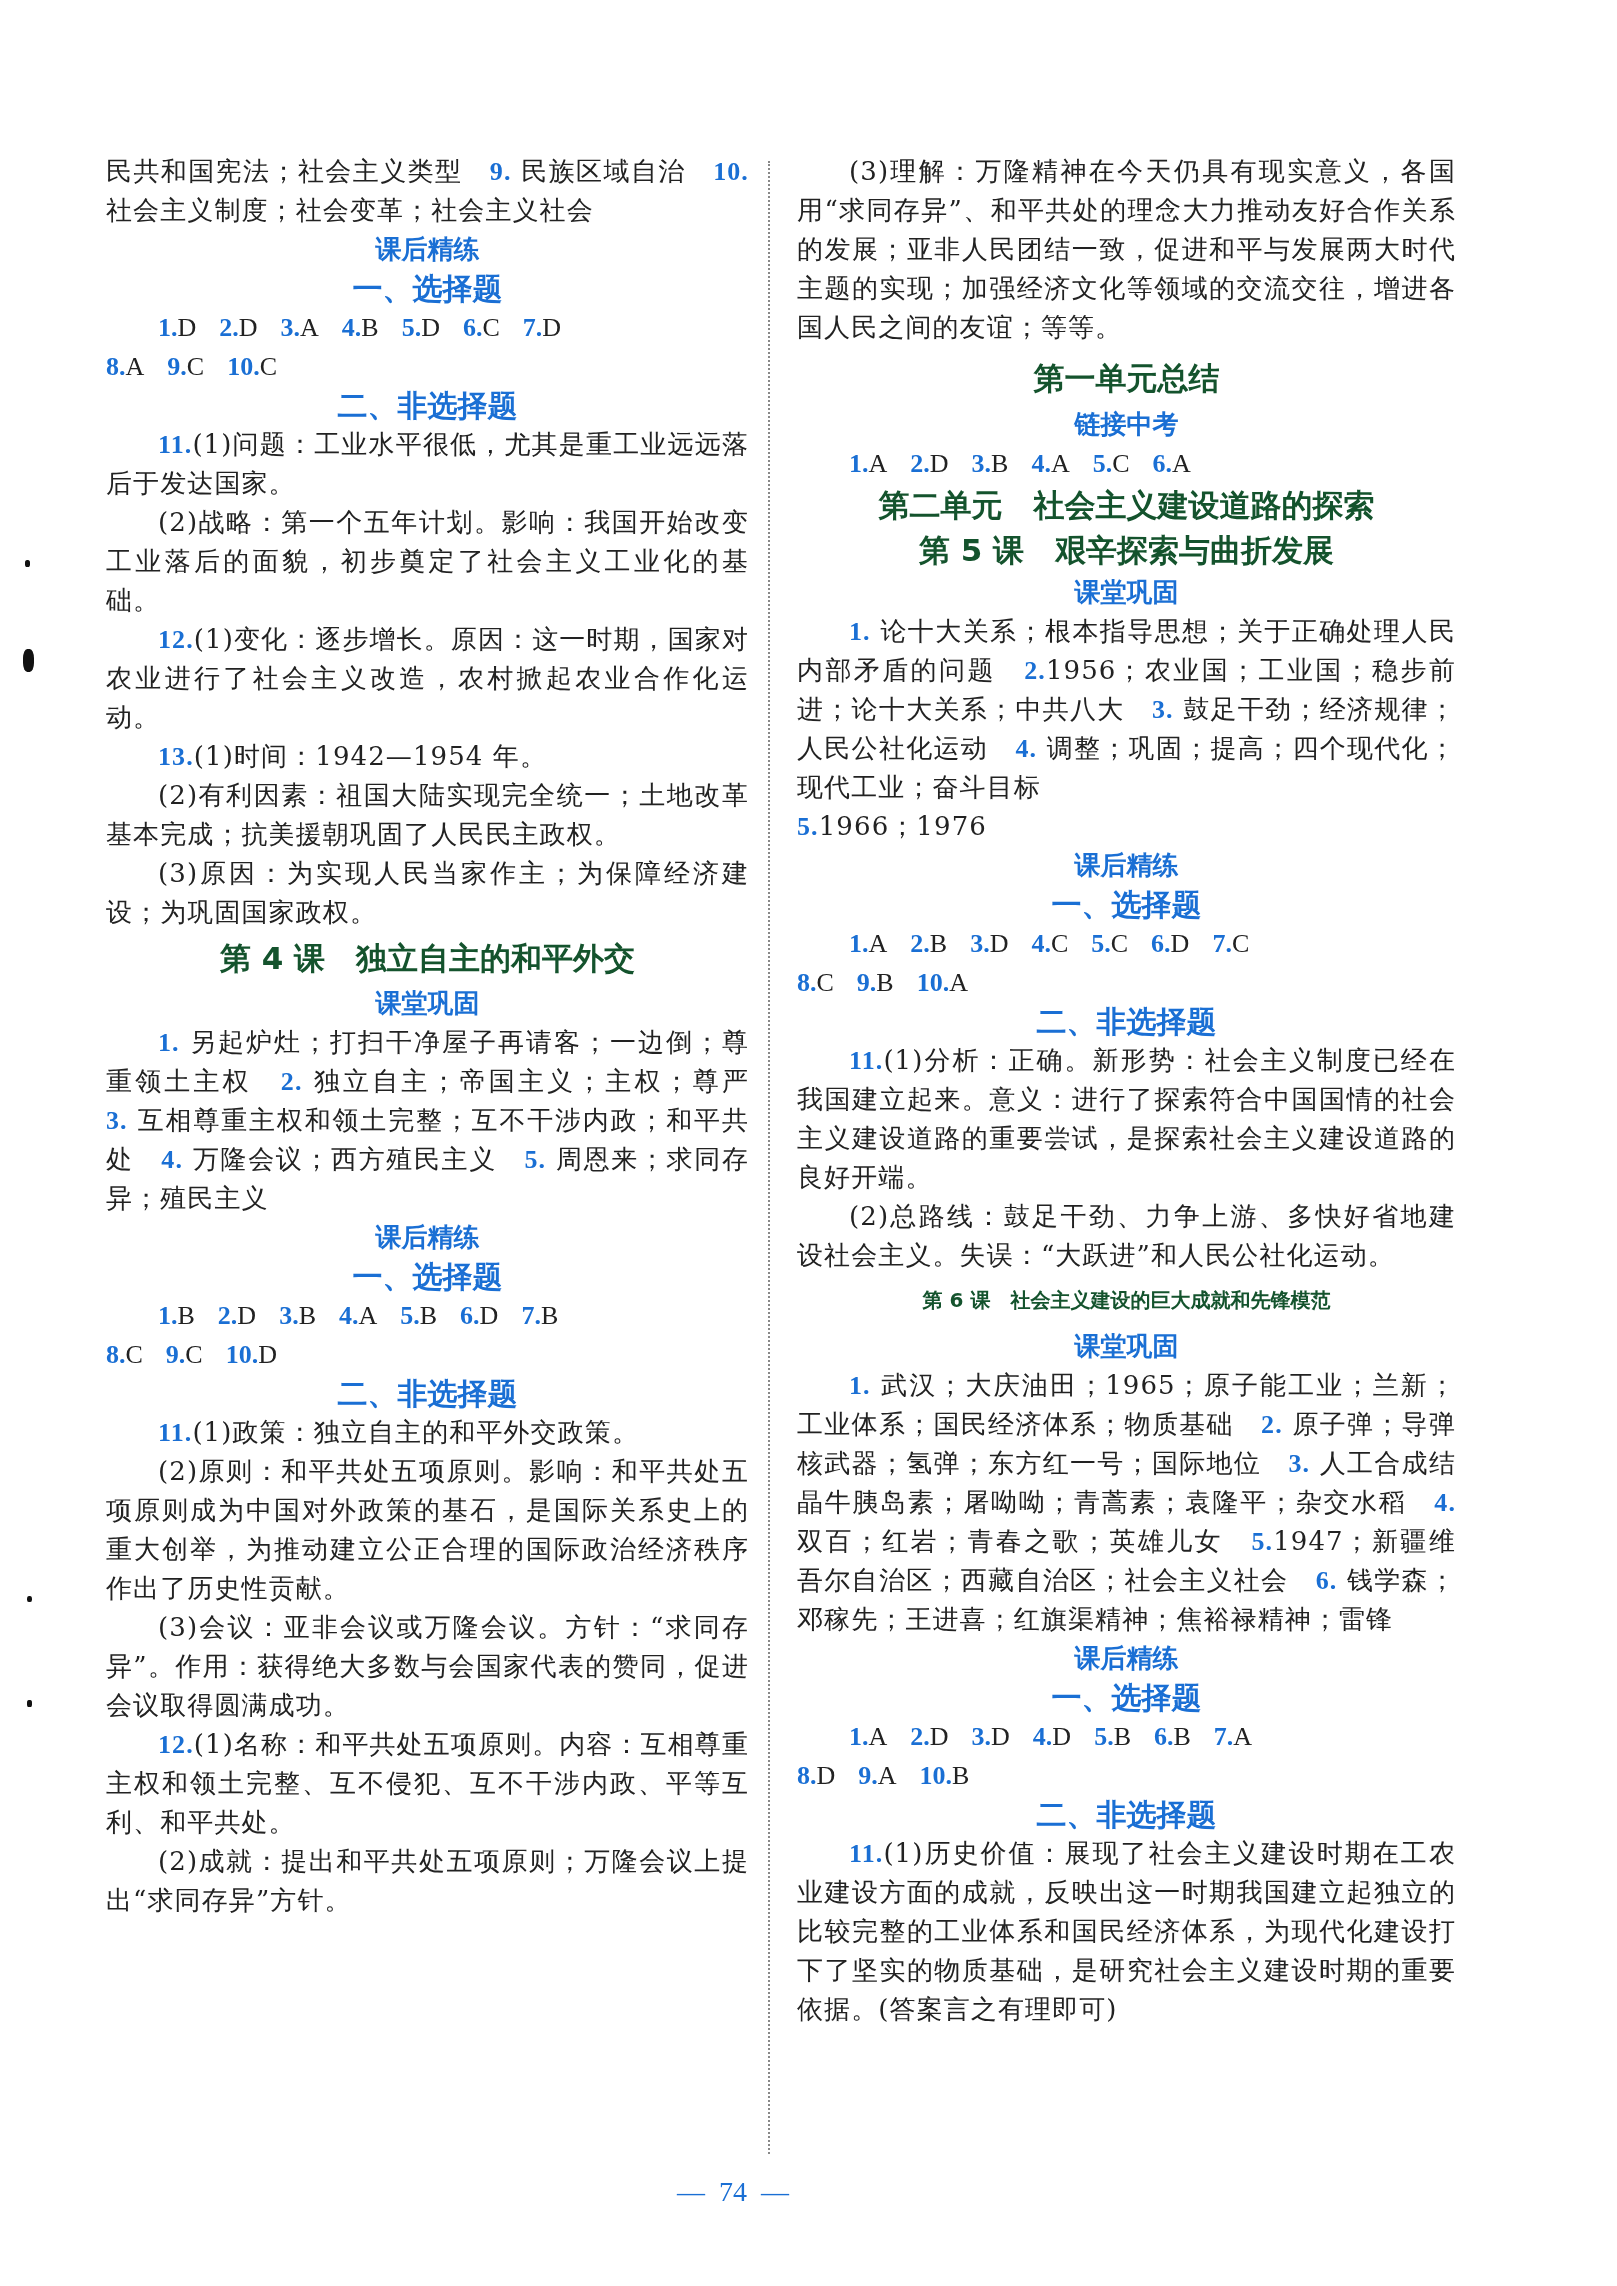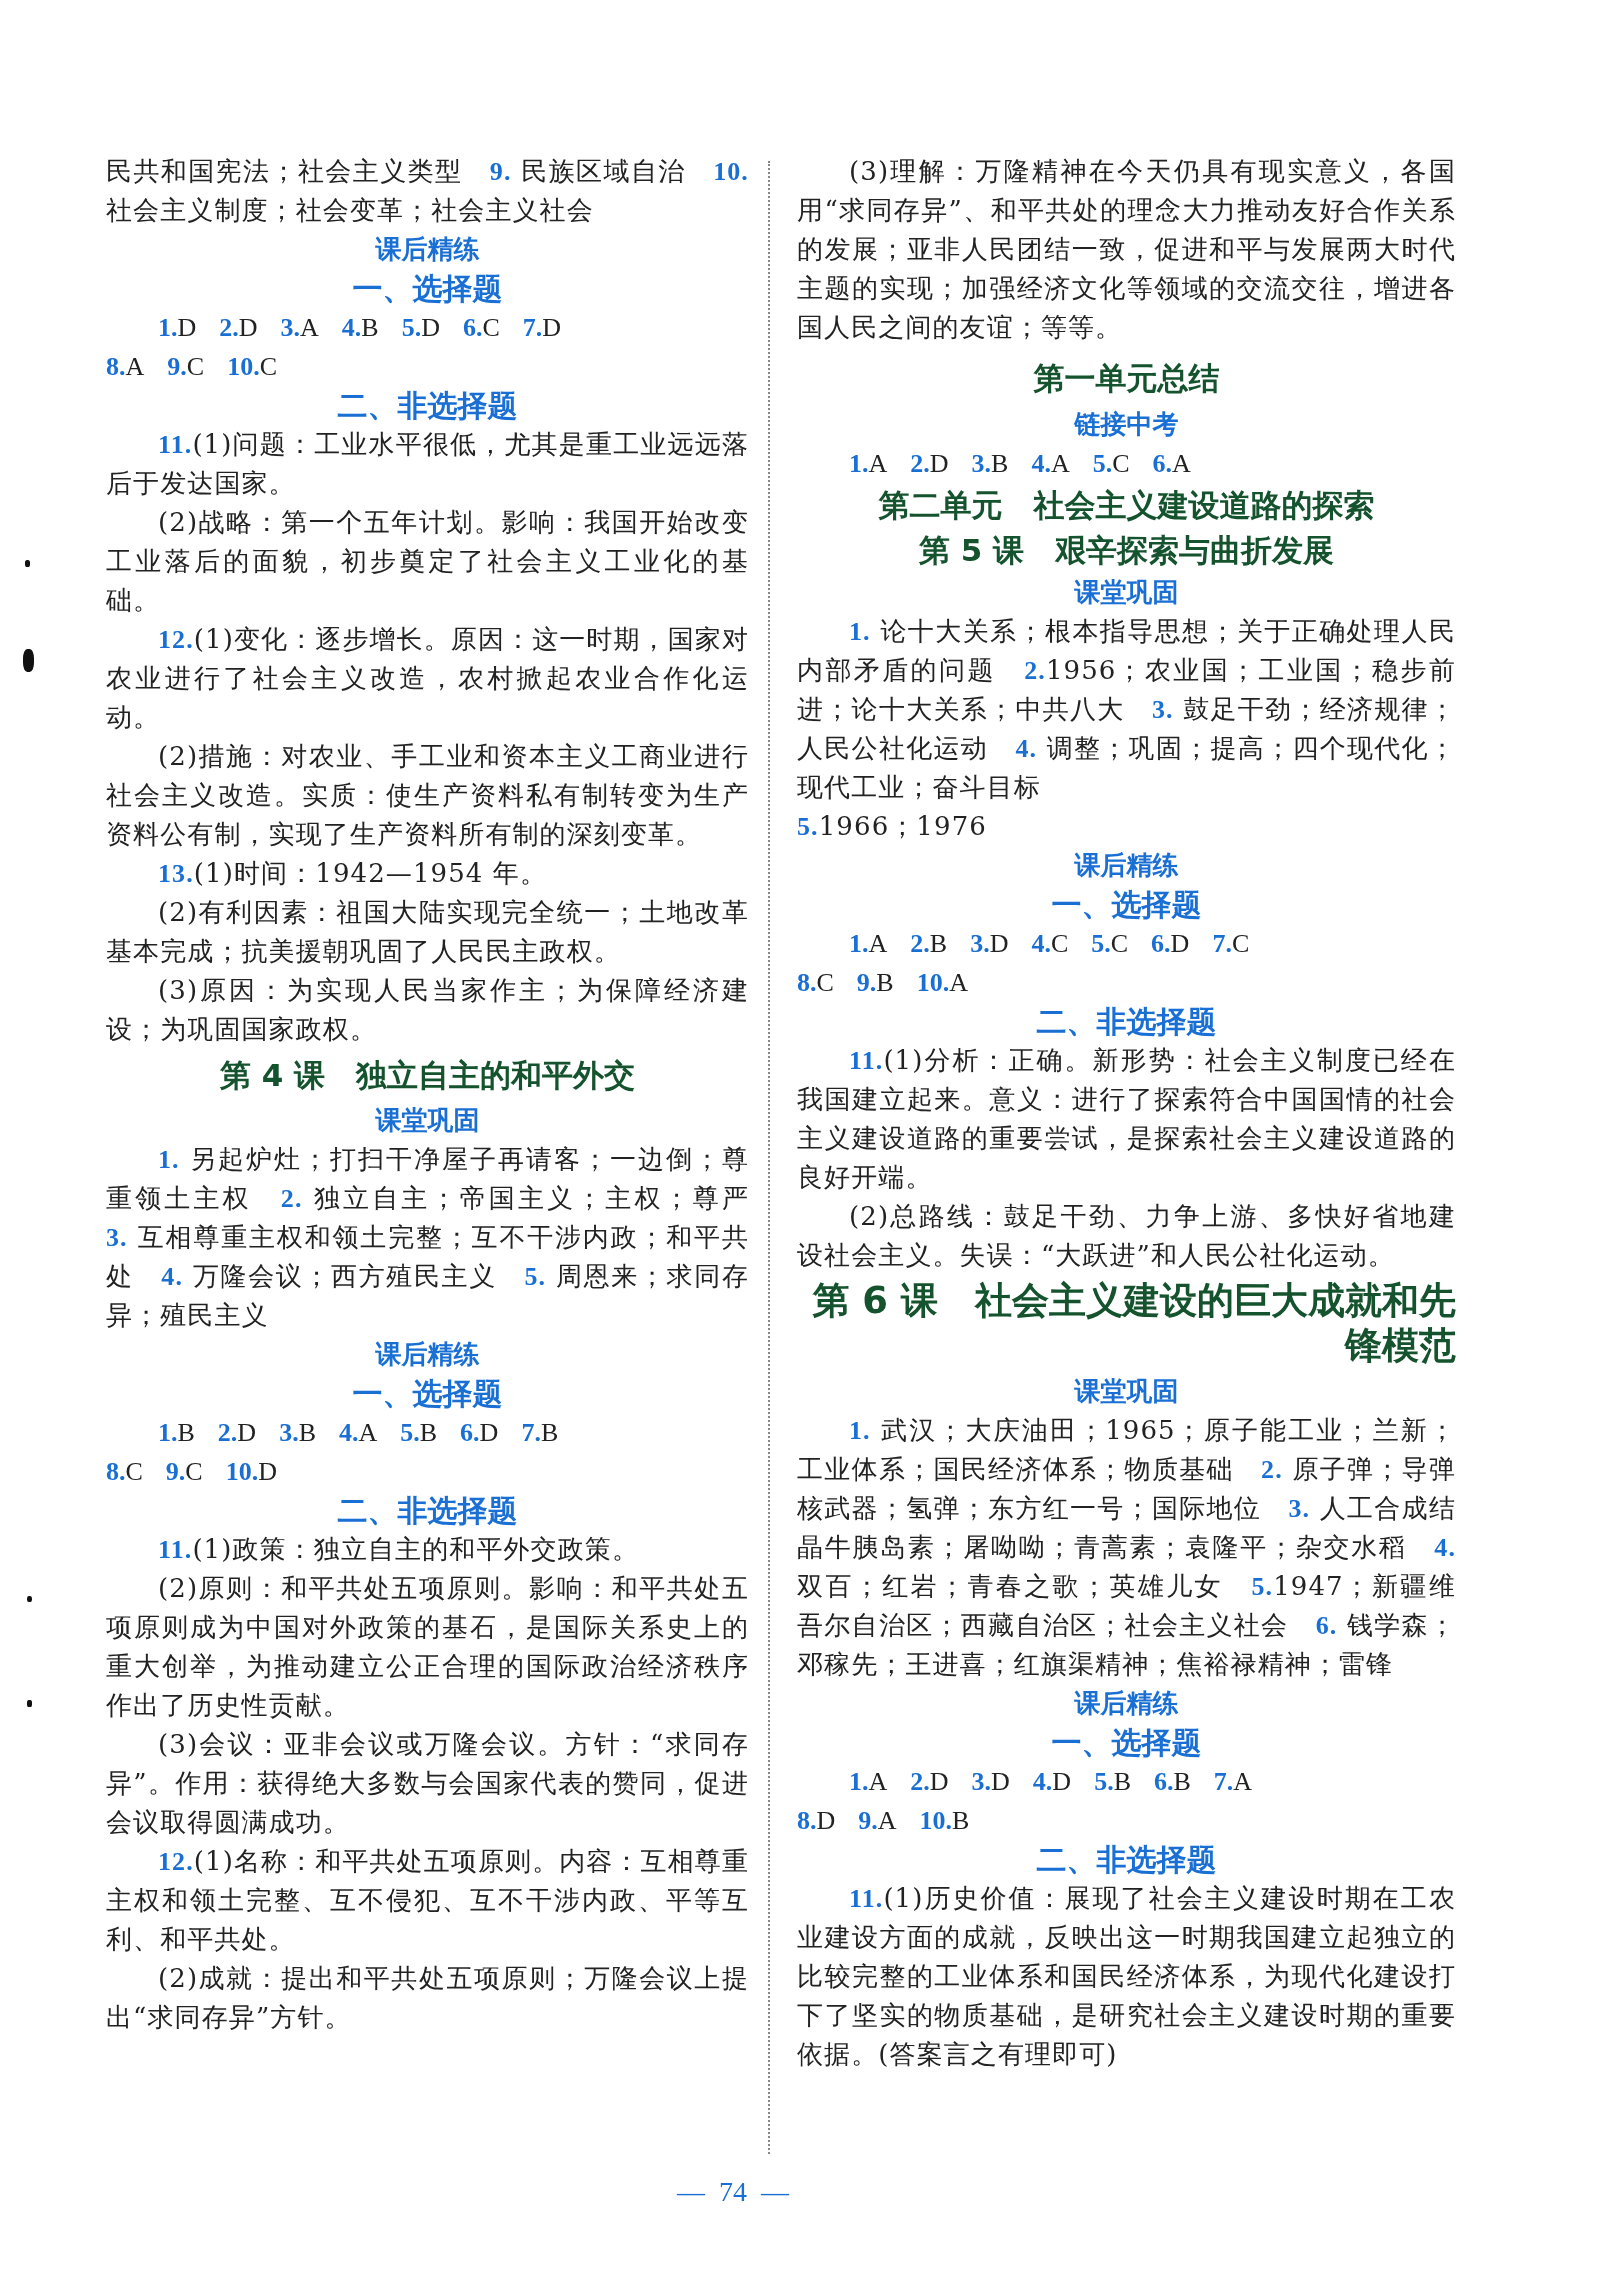--- a/index.html
+++ b/index.html
@@ -61,21 +61,20 @@
 
     <p class="h-sub">课后精练</p>
     <p class="h-sec">一、选择题</p>
     <p class="answers first" id="mc1r1"><span class="item"><span class="num">1.</span><span class="ans">D</span></span><span class="item"><span class="num">2.</span><span class="ans">D</span></span><span class="item"><span class="num">3.</span><span class="ans">A</span></span><span class="item"><span class="num">4.</span><span class="ans">B</span></span><span class="item"><span class="num">5.</span><span class="ans">D</span></span><span class="item"><span class="num">6.</span><span class="ans">C</span></span><span class="item"><span class="num">7.</span><span class="ans">D</span></span></p>
     <p class="answers" id="mc1r2"><span class="item"><span class="num">8.</span><span class="ans">A</span></span><span class="item"><span class="num">9.</span><span class="ans">C</span></span><span class="item"><span class="num">10.</span><span class="ans">C</span></span></p>
     <p class="h-sec">二、非选择题</p>
 
     <p class="p indent"><span class="num">11.</span><span>(1)问题：工业水平很低，尤其是重工业远远落后于发达国家。</span></p>
     <p class="p indent">(2)战略：第一个五年计划。影响：我国开始改变工业落后的面貌，初步奠定了社会主义工业化的基础。</p>
     <p class="p indent"><span class="num">12.</span><span>(1)变化：逐步增长。原因：这一时期，国家对农业进行了社会主义改造，农村掀起农业合作化运动。</span></p>
-    <p class="p indent">(2)措施：对农业、手工业和资本主义工商业进行社会主义改造。实质：使生产资料私有制转变为生产资料公有制，实现了生产资料所有制的深刻变革。</p>
     <p class="p indent"><span class="num">13.</span><span>(1)时间：1942—1954 年。</span></p>
     <p class="p indent">(2)有利因素：祖国大陆实现完全统一；土地改革基本完成；抗美援朝巩固了人民民主政权。</p>
     <p class="p indent">(3)原因：为实现人民当家作主；为保障经济建设；为巩固国家政权。</p>
 
     <p class="h-lesson">第 4 课　独立自主的和平外交</p>
     <p class="h-sub">课堂巩固</p>
     <p class="p indent"><span class="num">1.</span> <span>另起炉灶；打扫干净屋子再请客；一边倒；尊重领土主权</span>　<span class="num">2.</span> <span>独立自主；帝国主义；主权；尊严</span>　<span class="num">3.</span> <span>互相尊重主权和领土完整；互不干涉内政；和平共处</span>　<span class="num">4.</span> <span>万隆会议；西方殖民主义</span>　<span class="num">5.</span> <span>周恩来；求同存异；殖民主义</span></p>
 
     <p class="h-sub">课后精练</p>
     <p class="h-sec">一、选择题</p>
@@ -101,21 +100,21 @@
     <p class="p indent"><span class="num">1.</span> <span>论十大关系；根本指导思想；关于正确处理人民内部矛盾的问题</span>　<span class="num">2.</span><span>1956；农业国；工业国；稳步前进；论十大关系；中共八大</span>　<span class="num">3.</span> <span>鼓足干劲；经济规律；人民公社化运动</span>　<span class="num">4.</span> <span>调整；巩固；提高；四个现代化；现代工业；奋斗目标</span><br><span class="num">5.</span><span>1966；1976</span></p>
 
     <p class="h-sub">课后精练</p>
     <p class="h-sec">一、选择题</p>
     <p class="answers first" id="mc5r1"><span class="item"><span class="num">1.</span><span class="ans">A</span></span><span class="item"><span class="num">2.</span><span class="ans">B</span></span><span class="item"><span class="num">3.</span><span class="ans">D</span></span><span class="item"><span class="num">4.</span><span class="ans">C</span></span><span class="item"><span class="num">5.</span><span class="ans">C</span></span><span class="item"><span class="num">6.</span><span class="ans">D</span></span><span class="item"><span class="num">7.</span><span class="ans">C</span></span></p>
     <p class="answers" id="mc5r2"><span class="item"><span class="num">8.</span><span class="ans">C</span></span><span class="item"><span class="num">9.</span><span class="ans">B</span></span><span class="item"><span class="num">10.</span><span class="ans">A</span></span></p>
     <p class="h-sec">二、非选择题</p>
     <p class="p indent"><span class="num">11.</span><span>(1)分析：正确。新形势：社会主义制度已经在我国建立起来。意义：进行了探索符合中国国情的社会主义建设道路的重要尝试，是探索社会主义建设道路的良好开端。</span></p>
     <p class="p indent">(2)总路线：鼓足干劲、力争上游、多快好省地建设社会主义。失误：“大跃进”和人民公社化运动。</p>
 
-    <p class="h-lesson" style="font-size:37px;text-align:right;">第 6 课　社会主义建设的巨大成就和先锋模范</p>
+    <p class="h-lesson" style="font-size:20px;text-align:center;">第 6 课　社会主义建设的巨大成就和先锋模范</p>
     <p class="h-sub">课堂巩固</p>
     <p class="p indent"><span class="num">1.</span> <span>武汉；大庆油田；1965；原子能工业；兰新；工业体系；国民经济体系；物质基础</span>　<span class="num">2.</span> <span>原子弹；导弹核武器；氢弹；东方红一号；国际地位</span>　<span class="num">3.</span> <span>人工合成结晶牛胰岛素；屠呦呦；青蒿素；袁隆平；杂交水稻</span>　<span class="num">4.</span> <span>双百；红岩；青春之歌；英雄儿女</span>　<span class="num">5.</span><span>1947；新疆维吾尔自治区；西藏自治区；社会主义社会</span>　<span class="num">6.</span> <span>钱学森；邓稼先；王进喜；红旗渠精神；焦裕禄精神；雷锋</span></p>
 
     <p class="h-sub">课后精练</p>
     <p class="h-sec">一、选择题</p>
     <p class="answers first" id="mc6r1"><span class="item"><span class="num">1.</span><span class="ans">A</span></span><span class="item"><span class="num">2.</span><span class="ans">D</span></span><span class="item"><span class="num">3.</span><span class="ans">D</span></span><span class="item"><span class="num">4.</span><span class="ans">D</span></span><span class="item"><span class="num">5.</span><span class="ans">B</span></span><span class="item"><span class="num">6.</span><span class="ans">B</span></span><span class="item"><span class="num">7.</span><span class="ans">A</span></span></p>
     <p class="answers" id="mc6r2"><span class="item"><span class="num">8.</span><span class="ans">D</span></span><span class="item"><span class="num">9.</span><span class="ans">A</span></span><span class="item"><span class="num">10.</span><span class="ans">B</span></span></p>
     <p class="h-sec">二、非选择题</p>
     <p class="p indent"><span class="num">11.</span><span>(1)历史价值：展现了社会主义建设时期在工农业建设方面的成就，反映出这一时期我国建立起独立的比较完整的工业体系和国民经济体系，为现代化建设打下了坚实的物质基础，是研究社会主义建设时期的重要依据。(答案言之有理即可)</span></p>
   </div>

